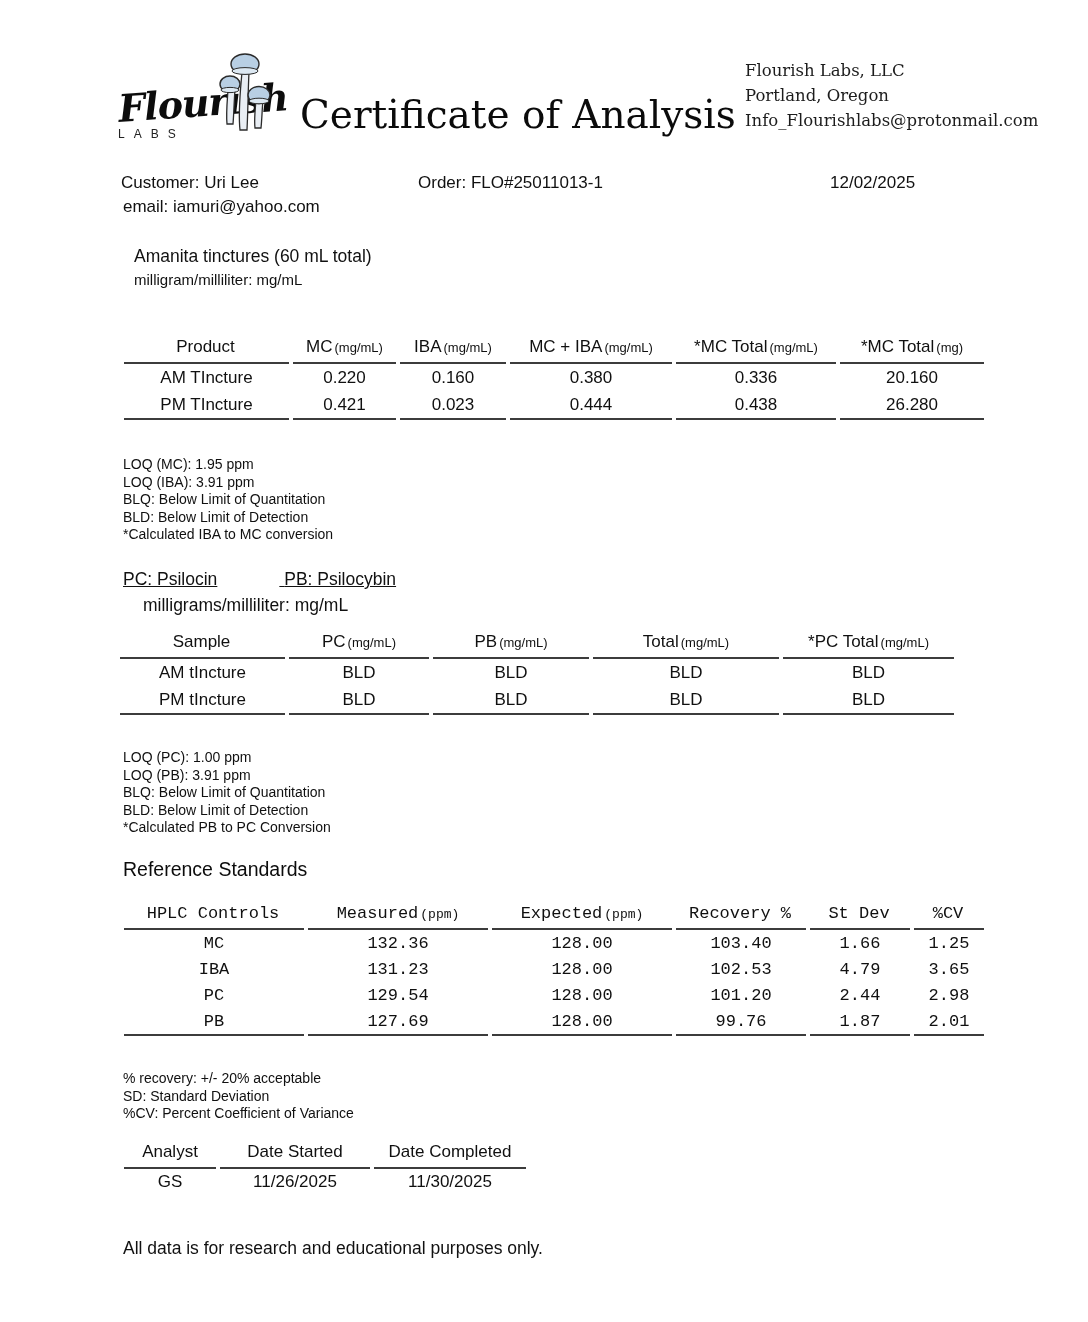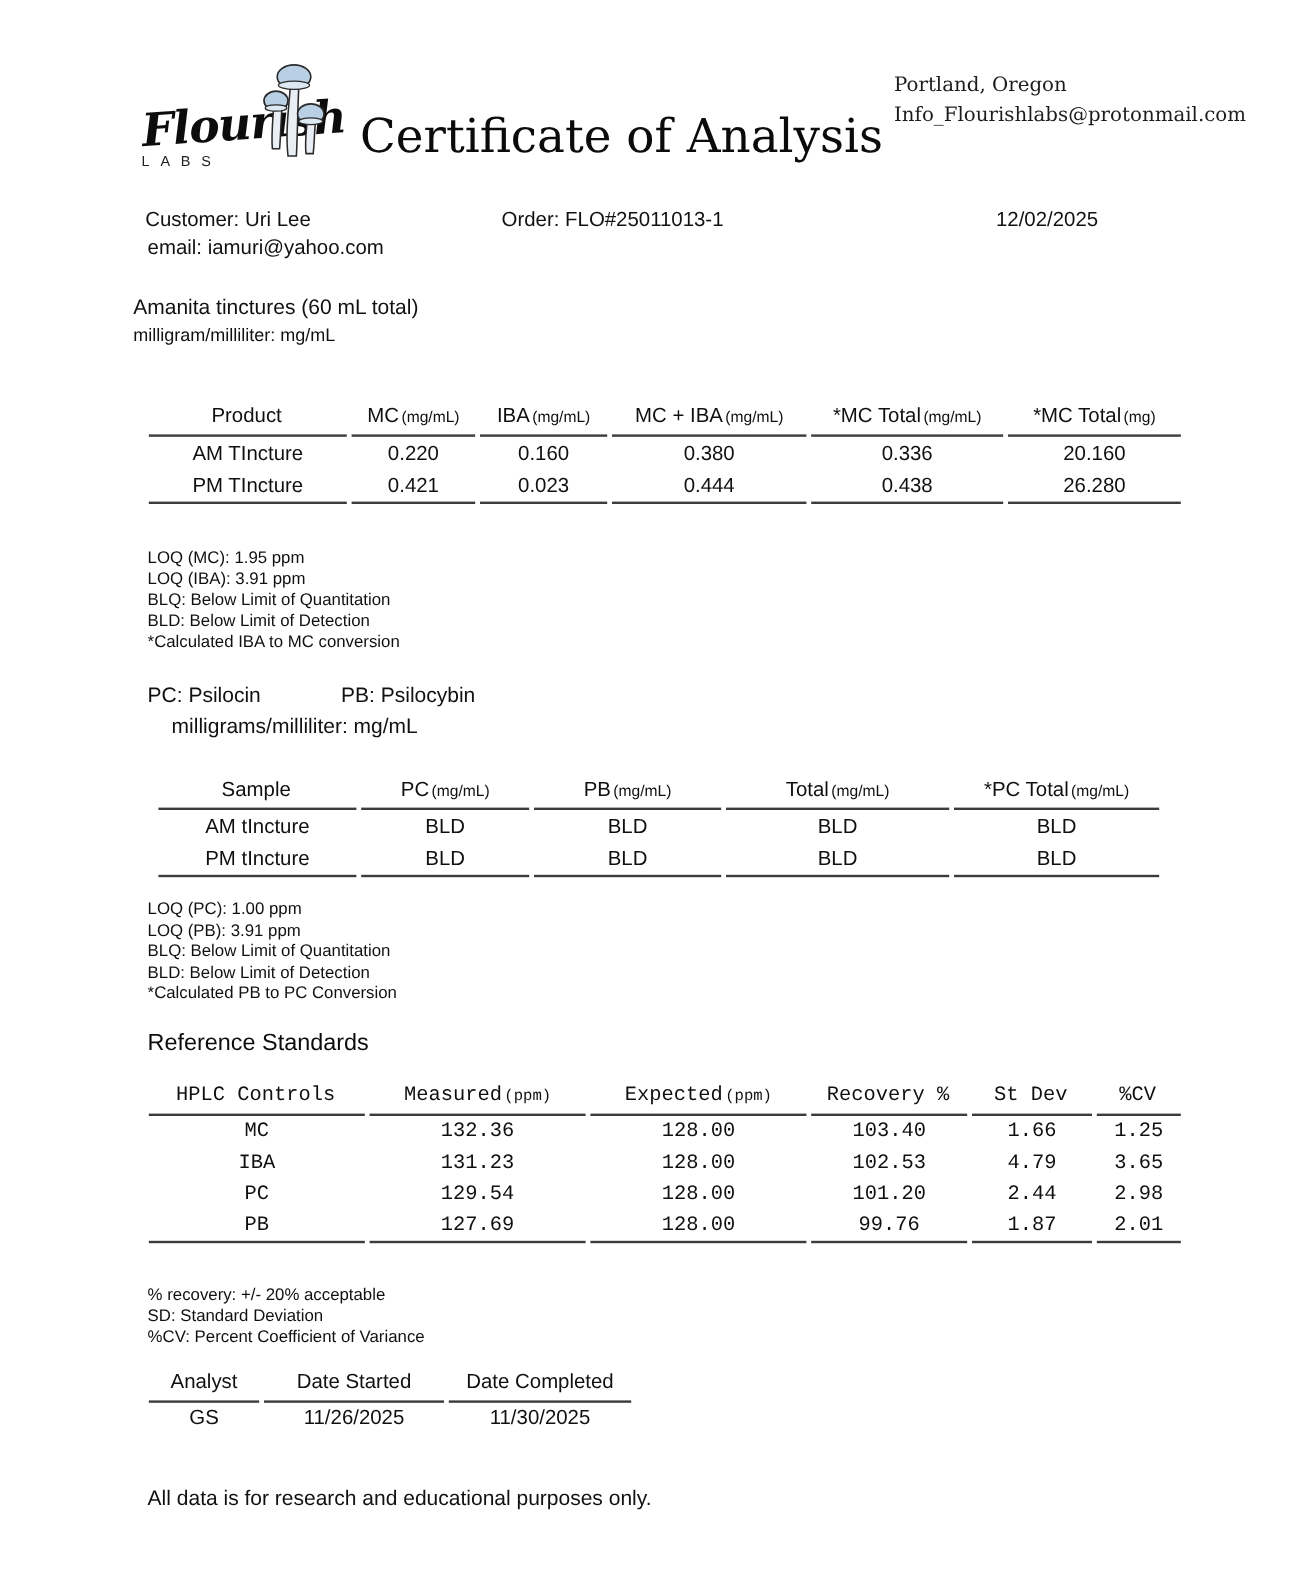--- a/index.html
+++ b/index.html
@@ -20,53 +20,53 @@
 
   .contact{left:745px;top:58px;font-family:"DejaVu Serif",serif;font-size:16.5px;line-height:25px;color:#1c1c1c;}
 
   
   .row-customer{left:0;top:173px;width:1088px;height:24px;font-size:17px;}
   .row-customer .customer{position:absolute;left:121px;}
   .row-customer .order{position:absolute;left:418px;}
   .row-customer .date{position:absolute;left:830px;}
   .row-email{left:123px;top:197px;font-size:17px;}
 
-  .sample-block{left:111px;top:243px;}
+  .sample-block{left:134px;top:243px;}
   .sample-line1{font-size:17.5px;line-height:26px;}
   .sample-line2{font-size:17.5px;line-height:26px;}
   .sample-line2 .gap{display:inline-block;width:18px;}
   .sample-line3{font-size:15px;line-height:22px;}
 
   
   table{border-collapse:separate;border-spacing:4px 0;table-layout:fixed;}
   td,th{font-weight:normal;text-align:center;padding:0;font-size:17px;color:#101010;}
   thead th{padding-bottom:5px;border-bottom:2px solid #3c3c3c;white-space:nowrap;}
   .unit{font-size:13px;margin-left:2px;}
   tbody td{height:27px;vertical-align:middle;}
   .bottom-rule td{border-bottom:2px solid #3c3c3c;}
 
   .table1{left:120px;top:337px;}
   .table1 table{width:840px;}
-  .table2{left:128px;top:632px;margin-top:16px;}
+  .table2{left:116px;top:632px;}
   .table2 table{width:818px;}
   .table3{left:120px;top:904px;font-family:Liberation Mono, monospace;}
   .table3 table{width:840px;}
   .table3 tbody td{height:26px;}
   .analyst{left:120px;top:1142px;}
   .analyst table{width:394px;}
   .analyst tbody td{height:26px;}
 
   
   .notes{font-size:14px;line-height:17.5px;color:#101010;}
   .notes1{left:123px;top:456px;}
   .notes2{left:123px;top:749px;}
   .notes3{left:123px;top:1070px;}
 
   .psilo-block{left:123px;top:566px;}
-  .psilo-line1{font-size:17.5px;line-height:26px;}
+  .psilo-line1{font-size:17.5px;line-height:26px;text-decoration:underline;}
   .psilo-line1 .gap{display:inline-block;width:62px;}
   .psilo-line2{font-size:17.5px;line-height:26px;margin-left:20px;}
 
   .ref-heading{left:123px;top:858px;font-size:19.5px;color:#0c0c0c;}
 
   .footer{left:123px;top:1238px;font-size:17.5px;}
 </style>
 </head>
 <body>
 
@@ -88,20 +88,21 @@
       <ellipse cx="31" cy="21" rx="13" ry="3.4"></ellipse>
       <ellipse cx="16" cy="40" rx="9" ry="2.6"></ellipse>
       <ellipse cx="45" cy="51" rx="10" ry="2.8"></ellipse>
     </g>
   </svg>
 </div>
 
 <div class="abs page-title">Certificate of Analysis</div>
 
 <div class="abs contact">
+  <div>Flourish Labs, LLC</div>
   <div>Portland, Oregon</div>
   <div>Info_Flourishlabs@protonmail.com</div>
 </div>
 
 <div class="abs row-customer">
   <span class="customer">Customer: Uri Lee</span>
   <span class="order">Order: FLO#25011013-1</span>
   <span class="date">12/02/2025</span>
 </div>
 <div class="abs row-email">email: iamuri@yahoo.com</div>

